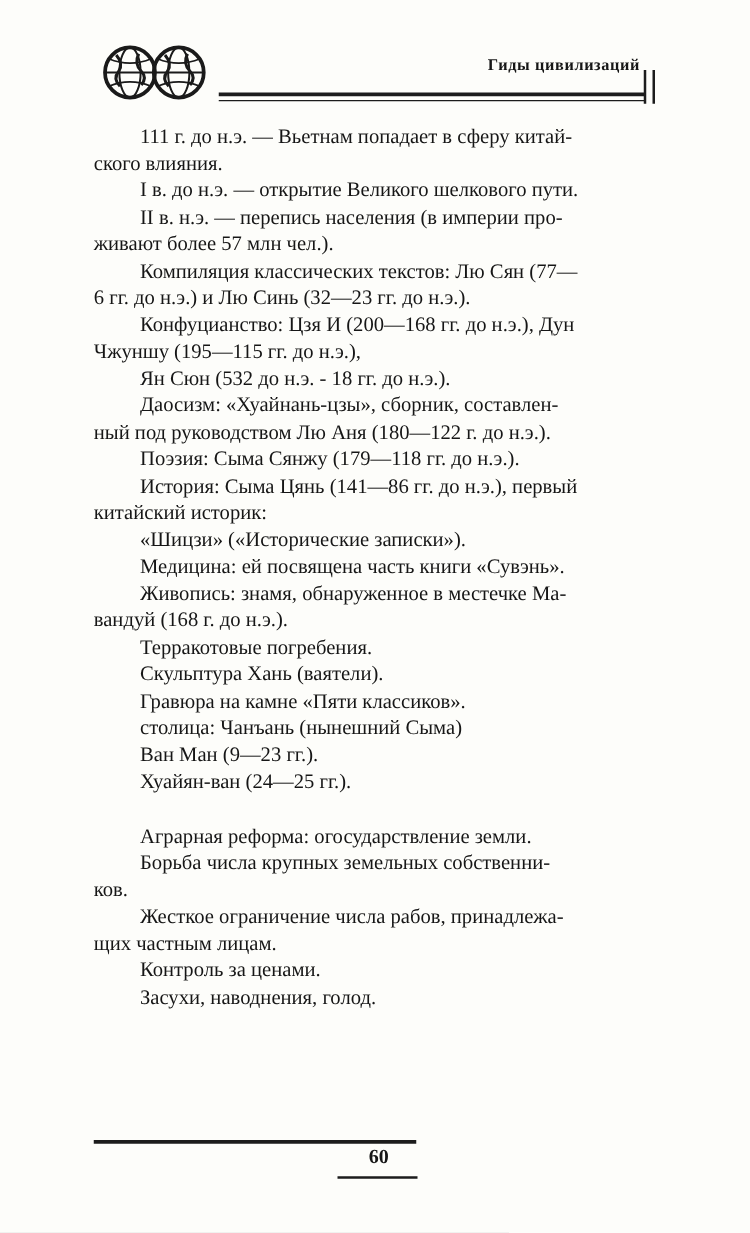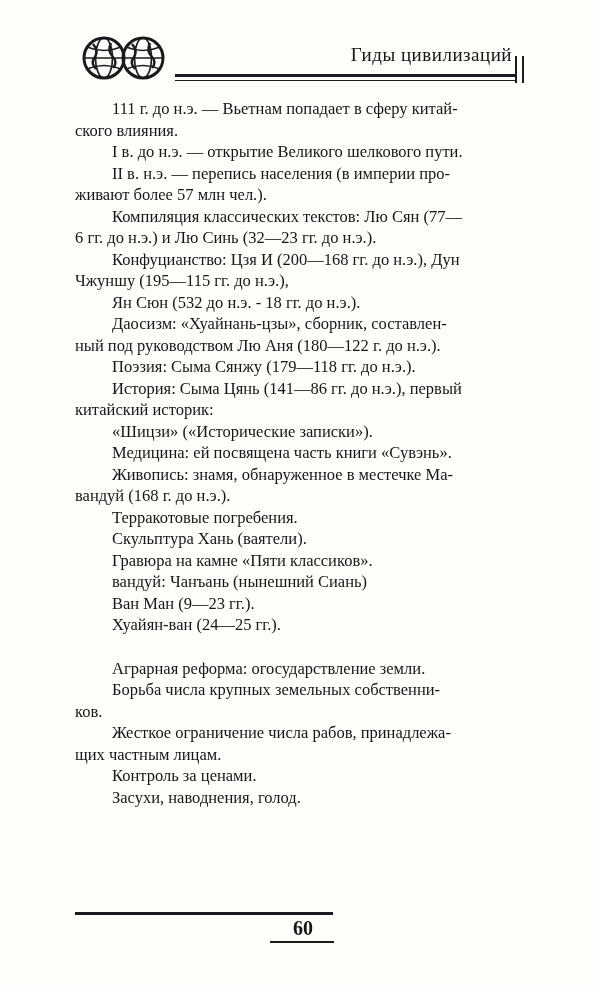--- a/index.html
+++ b/index.html
@@ -11,21 +11,21 @@
     color:#161616;
     font-family:"Liberation Serif", serif;
     overflow:hidden;
   }
 
   
   .header { position:absolute; top:30px; left:75px; width:455px; height:56px; }
   .globes { position:absolute; left:6px; top:4px; }
   .page-title {
     position:absolute; right:18px; top:14px;
-    font-size:19px; font-weight:normal; letter-spacing:0.5px;
+    font-size:13px; font-weight:bold; letter-spacing:0.5px;
     white-space:nowrap;
   }
   .rule-thick { position:absolute; left:100px; right:14px; top:44px; height:3px; background:#1c1c1c; }
   .rule-thin  { position:absolute; left:100px; right:14px; top:50px; height:1px; background:#1c1c1c; }
   .rule-tick  { position:absolute; right:6px; top:26px; height:27px; width:5px;
                 border-left:2px solid #1c1c1c; border-right:2px solid #1c1c1c; }
 
   
   .content {
     position:absolute; top:98px; left:75px; width:452px;
@@ -37,21 +37,21 @@
     white-space:pre-line;
   }
   .gap-above { margin-top:22px !important; }
   .bullet-marker { font-size:13px; padding-right:7px; }
   .bold { font-weight:bold; }
 
   
   .footer-rule-top { position:absolute; left:75px; top:912px; width:258px; height:3px; background:#1c1c1c; }
   .page-number {
     position:absolute; left:272px; top:917px; width:62px;
-    text-align:center; font-size:20px; font-weight:bold;
+    text-align:center; font-size:16px; font-weight:bold;
   }
   .page-number-underline { position:absolute; left:270px; top:941px; width:64px; height:2px; background:#1c1c1c; }
 </style>
 </head>
 <body>
 
 <div class="page">
 
   <div class="header">
     <span class="globes">
@@ -98,21 +98,21 @@
 китайский историк:</p>
     <p>«Шицзи» («Исторические записки»).</p>
     <p>Медицина: ей посвящена часть книги «Сувэнь».</p>
     <p>Живопись: знамя, обнаруженное в местечке Ма-
 вандуй (168 г. до н.э.).</p>
     <p>Терракотовые погребения.</p>
     <p>Скульптура Хань (ваятели).</p>
     <p>Гравюра на камне «Пяти классиков».</p>
 
 
-    <p>вандуй: Чанъань (нынешний Сиань)</p>
+    <p>столица: Чанъань (нынешний Сыма)</p>
     <p>Ван Ман (9—23 гг.).</p>
     <p>Хуайян-ван (24—25 гг.).</p>
 
     <p class="gap-above">Аграрная реформа: огосударствление земли.</p>
     <p>Борьба числа крупных земельных собственни-
 ков.</p>
     <p>Жесткое ограничение числа рабов, принадлежа-
 щих частным лицам.</p>
     <p>Контроль за ценами.</p>
     <p>Засухи, наводнения, голод.</p>

